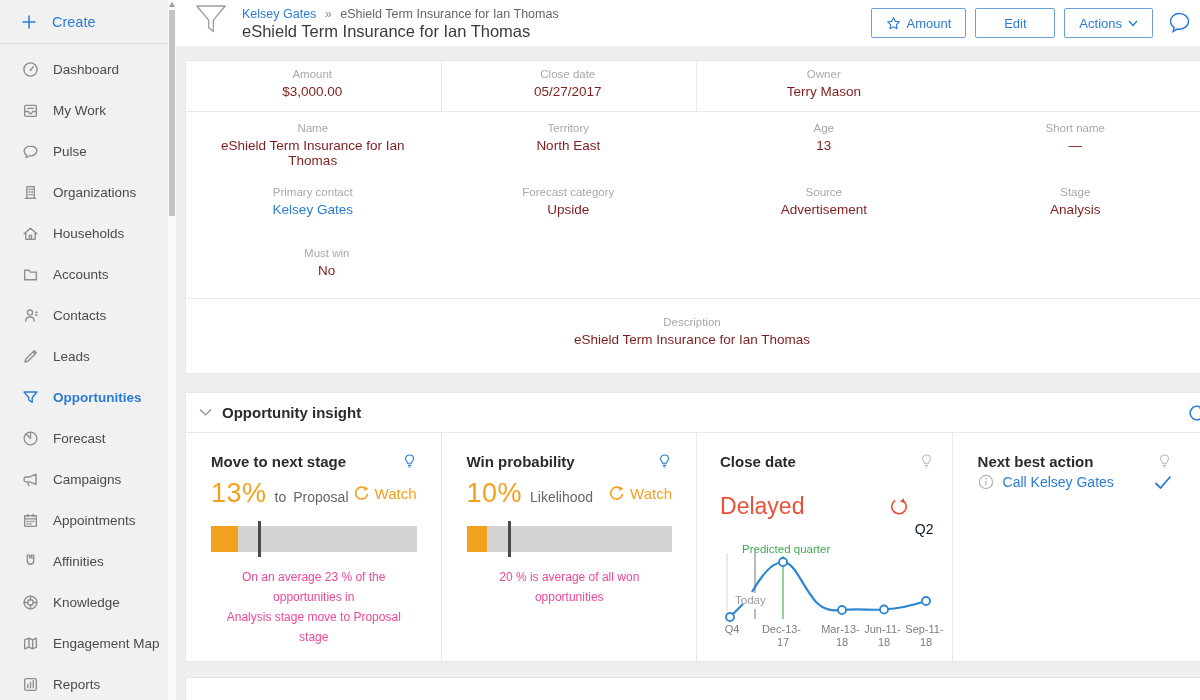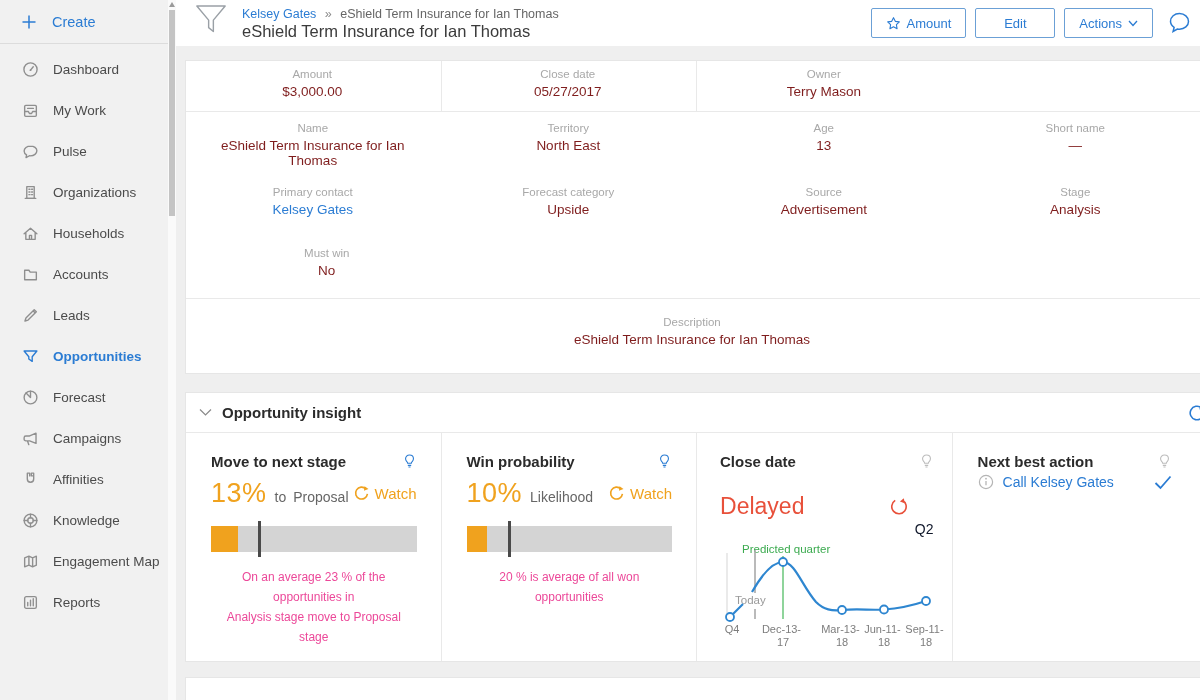--- a/index.html
+++ b/index.html
@@ -158,20 +158,29 @@
           <span class="icon">
               <svg width="17" height="17" viewBox="0 0 16 16">
                 <path class="st" d="M2.5,4 h4 l1.2,1.8 h5.8 V13 H2.5 z"></path>
               </svg>
             </span>
           <span class="label">Accounts</span>
         </div>
         <div class="nav-item">
           <span class="icon">
               <svg width="17" height="17" viewBox="0 0 16 16">
+                <circle class="st" cx="7.5" cy="5.2" r="2.4"></circle>
+                <path class="st" d="M3.5,13.2 c0-2.4,1.8-3.8,4-3.8 s4,1.4,4,3.8 M12.8,5 h1.4 M12.8,7.5 h1.4"></path>
+              </svg>
+            </span>
+          <span class="label">Contacts</span>
+        </div>
+        <div class="nav-item">
+          <span class="icon">
+              <svg width="17" height="17" viewBox="0 0 16 16">
                 <path class="st" d="M2.8,13.2 l0.9,-2.9 7.8,-7.8 2,2 -7.8,7.8 z M10.4,3.6 l2,2"></path>
               </svg>
             </span>
           <span class="label">Leads</span>
         </div>
         <div class="nav-item active">
           <span class="icon">
               <svg width="17" height="17" viewBox="0 0 16 16">
                 <path class="st" d="M2,2.8 H14 L9.6,8.2 V12.6 L6.4,10.4 V8.2 Z"></path>
               </svg>
@@ -187,20 +196,29 @@
             </span>
           <span class="label">Forecast</span>
         </div>
         <div class="nav-item">
           <span class="icon">
               <svg width="17" height="17" viewBox="0 0 16 16">
                 <path class="st" d="M13.2,3 v9.6 L7.2,10.2 H3.6 a1.6,1.6 0 0 1 -1.6,-1.6 V7.2 a1.6,1.6 0 0 1 1.6,-1.6 h3.6 z M5.2,10.4 l1.2,3.4"></path>
               </svg>
             </span>
           <span class="label">Campaigns</span>
+        </div>
+        <div class="nav-item">
+          <span class="icon">
+              <svg width="17" height="17" viewBox="0 0 16 16">
+                <rect class="st" x="2.5" y="3.5" width="11" height="10"></rect>
+                <path class="st" d="M2.5,6.5 h11 M5.5,2.3 v2 M10.5,2.3 v2 M4.8,9 h1 M7.5,9 h1 M10.2,9 h1 M4.8,11.3 h1 M7.5,11.3 h1"></path>
+              </svg>
+            </span>
+          <span class="label">Appointments</span>
         </div>
         <div class="nav-item">
           <span class="icon">
               <svg width="17" height="17" viewBox="0 0 16 16">
                 <path class="st" d="M5,2 v5.6 a3,3 0 0 0 6,0 V2 M5,2 h2.2 v2.6 M8.8,2 H11 M8.8,2 v2.6 h2.2"></path>
               </svg>
             </span>
           <span class="label">Affinities</span>
         </div>
         <div class="nav-item">

